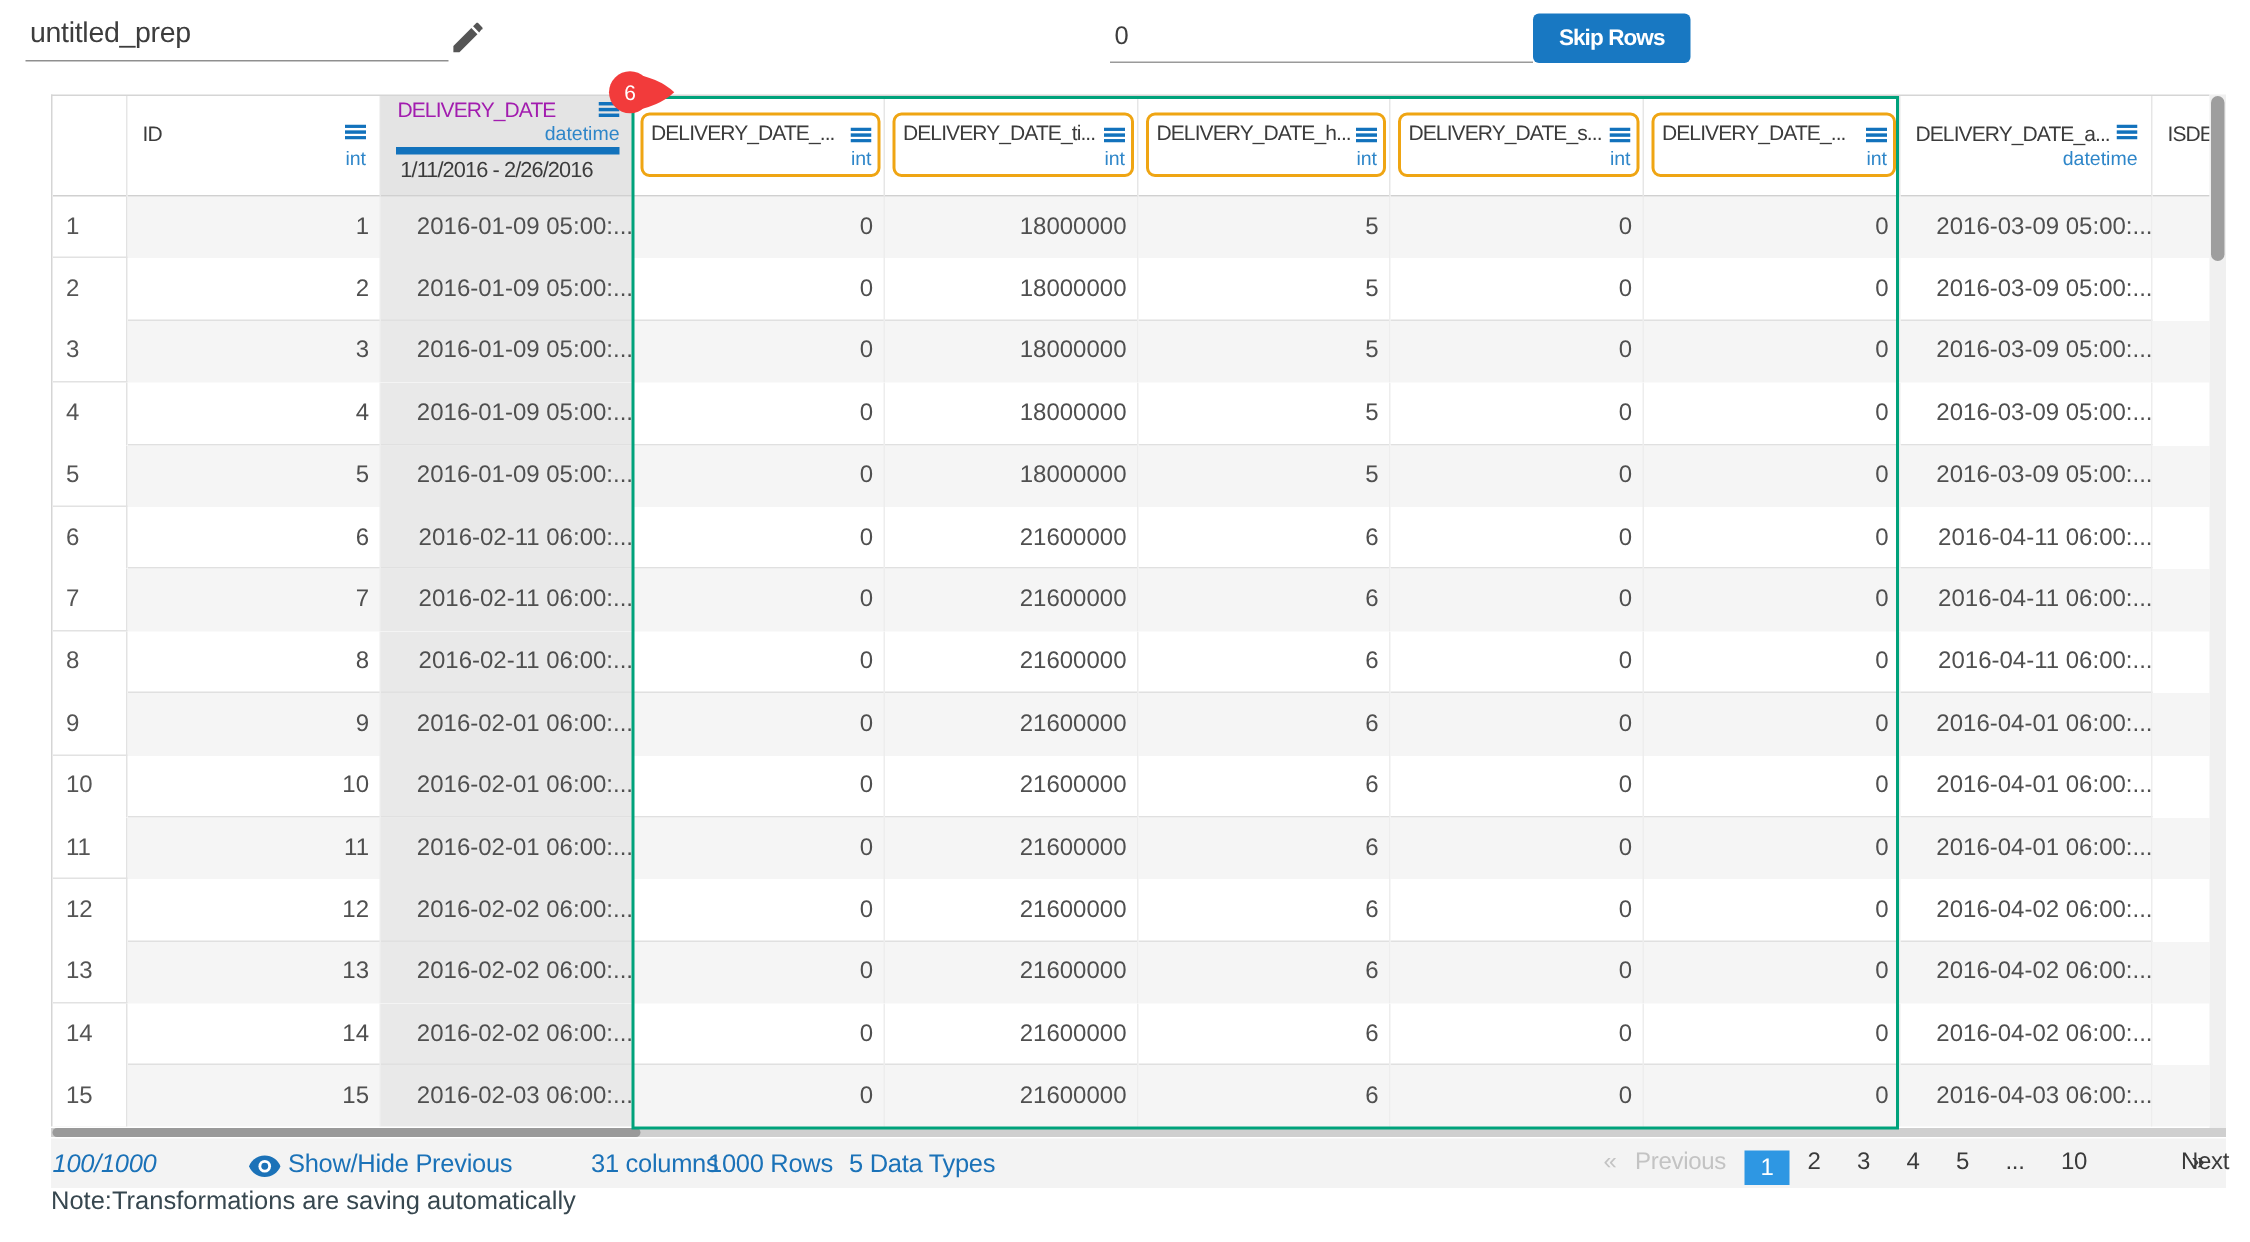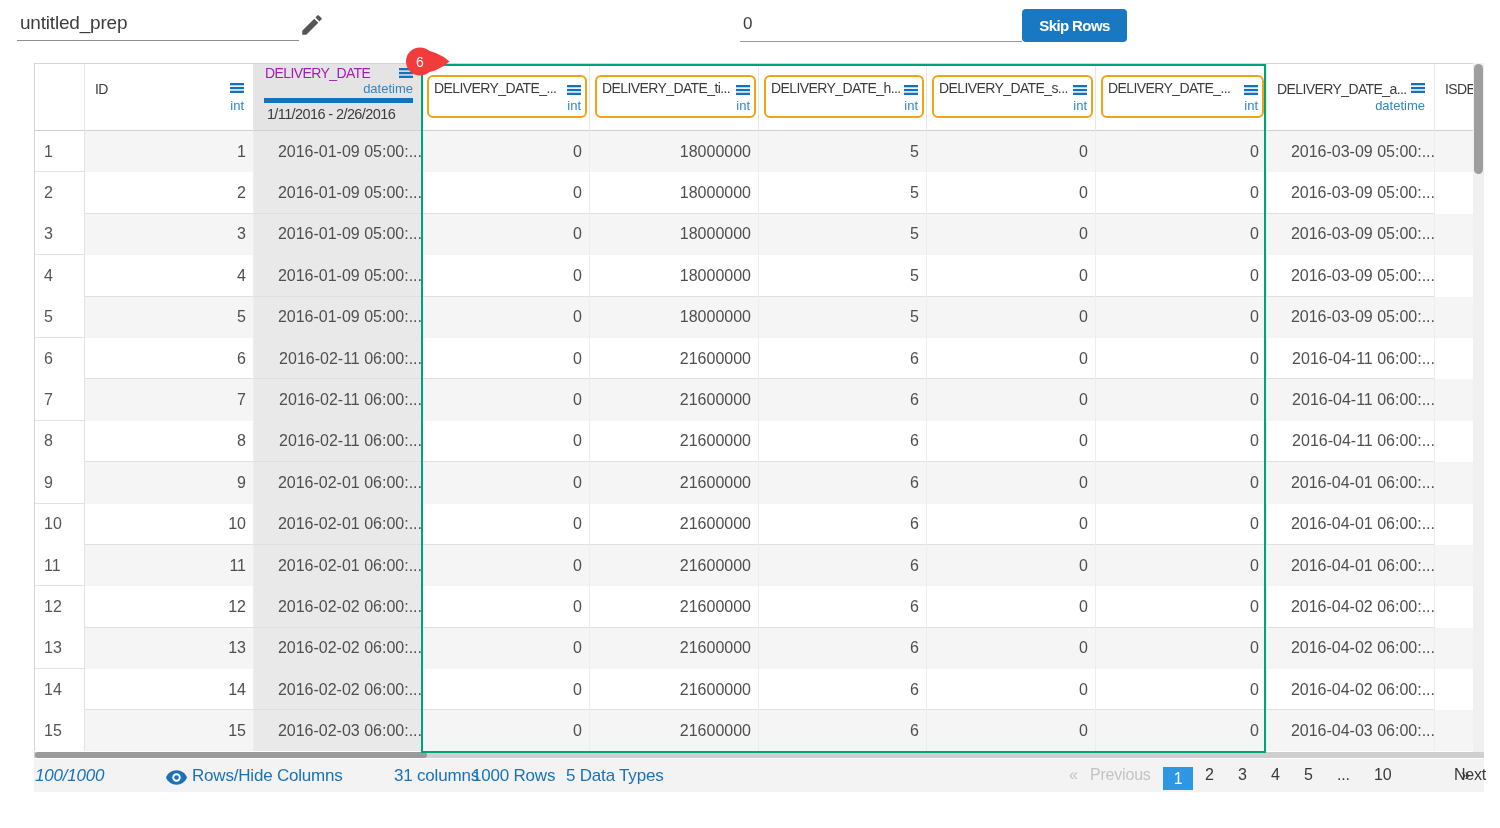--- a/index.html
+++ b/index.html
@@ -401,29 +401,30 @@
       <div class="thumb"></div>
     </div>
 
   <div id="footer">
     <span class="f-item" style="left:1px;font-style:italic;">100/1000</span>
     <svg class="f-item" style="left:132px; top:11px;" width="21" height="15" viewBox="0 0 22 15">
         <path fill="#1b72b8" d="M11 0C6 0 1.7 3.1 0 7.5 1.7 11.9 6 15 11 15s9.3-3.1 11-7.5C20.3 3.1 16 0 11 0z"></path>
         <circle cx="11" cy="7.5" r="4.4" fill="#fff"></circle>
         <circle cx="11" cy="7.5" r="2.4" fill="#1b72b8"></circle>
       </svg>
-    <span class="f-item" style="left:158px;">Rows/Hide Columns</span>
+    <span class="f-item" style="left:158px;">Show/Hide Previous</span>
     <span class="f-item" style="left:360px;">31 columns</span>
     <span class="f-item" style="left:438px;">1000 Rows</span>
     <span class="f-item" style="left:532px;">5 Data Types</span>
     <span class="pag pag-grey" style="left:1035px;">«</span>
     <span class="pag pag-grey" style="left:1056px;">Previous</span>
     <div class="pag-active">1</div>
     <span class="pag" style="left:1171px;">2</span>
     <span class="pag" style="left:1204px;">3</span>
     <span class="pag" style="left:1237px;">4</span>
     <span class="pag" style="left:1270px;">5</span>
     <span class="pag" style="left:1303px;">...</span>
     <span class="pag" style="left:1340px;">10</span>
     <span class="pag" style="left:1380px;margin-left:40px;">Next</span>
     <span class="pag" style="left:1427px;">»</span>
   </div>
+  <div id="note">Note:Transformations are saving automatically</div>
 </div>
 
 </body></html>

